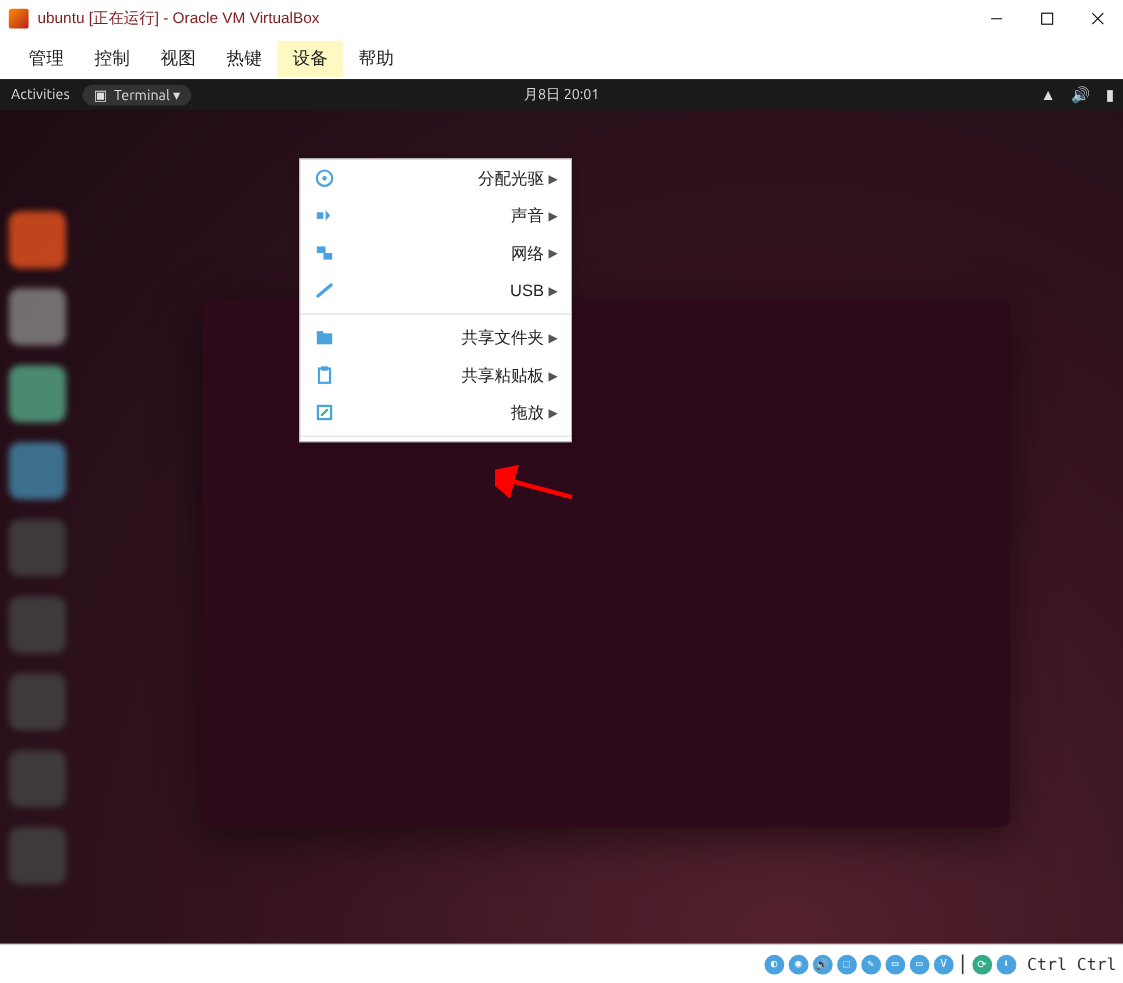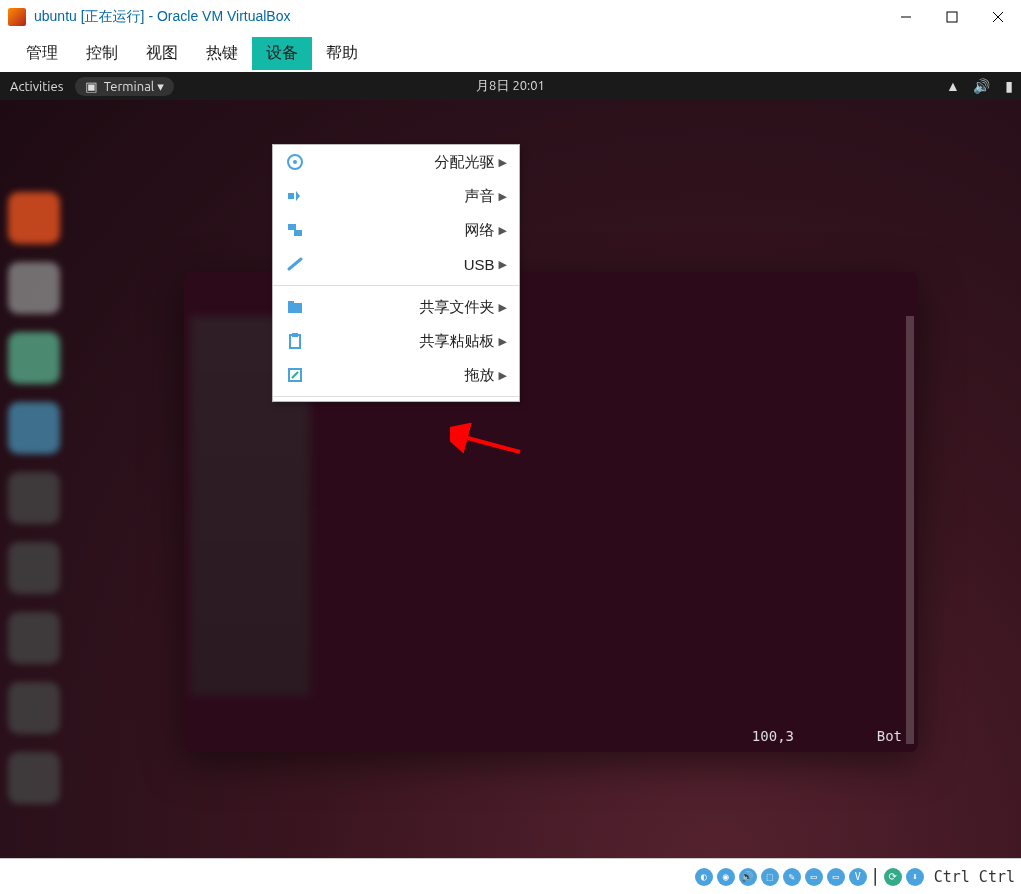--- a/index.html
+++ b/index.html
@@ -1,28 +1,28 @@
 <!DOCTYPE html>
 <html><head>
 <meta charset="utf-8">
 <style>
   * { box-sizing: border-box; margin: 0; padding: 0; }
   body { font-family: "Segoe UI", "Microsoft YaHei", sans-serif; font-size: 14px; background: #fff; width: 1021px; height: 894px; overflow: hidden; position: relative; }
   
   
   .titlebar { height: 34px; background: #fff; display: flex; align-items: center; padding: 0 8px; position: relative; }
   .titlebar .app-icon { width: 18px; height: 18px; margin-right: 8px; background: linear-gradient(135deg, #ff8c00, #b22222); border-radius: 2px; }
-  .titlebar .title-text { font-size: 14px; color: #0369a1; }
+  .titlebar .title-text { font-size: 14px; color: #7f1d1d; }
   .win-controls { position: absolute; right: 0; top: 0; display: flex; }
   .win-controls .wc { width: 46px; height: 34px; display: flex; align-items: center; justify-content: center; }
   .win-controls .wc svg { display: block; }
   
   .host-menubar { height: 38px; background: #fff; display: flex; align-items: center; padding-left: 12px; }
   .host-menubar .hm-item { padding: 6px 14px; font-size: 16px; color: #222; border-radius: 0; }
-  .host-menubar .hm-item.active { background: #14b8a6; }
+  .host-menubar .hm-item.active { background: #fef9c3; }
   
   .vm-area { position: relative; width: 1021px; height: 892px; background: radial-gradient(ellipse at 70% 90%, #55222f 0%, #3a1520 40%, #2a101a 70%, #1d0a12 100%); overflow: hidden; text-align: right; }
   
   
   .ubuntu-topbar { position: absolute; left: 0; top: 0; width: 100%; height: 28px; background: #1a1a1a; color: #ddd; display: flex; align-items: center; font-size: 13px; font-family: Ubuntu, sans-serif; }
   .ubuntu-topbar .left { display: flex; align-items: center; gap: 12px; padding-left: 10px; }
   .ubuntu-topbar .appmenu { display: flex; align-items: center; gap: 6px; background: #333; padding: 2px 10px; border-radius: 12px; }
   .ubuntu-topbar .center { position: absolute; left: 50%; transform: translateX(-50%); }
   .ubuntu-topbar .right { position: absolute; right: 8px; display: flex; gap: 14px; font-size: 14px; }
   
@@ -139,26 +139,20 @@
         <span></span>
         <span></span>
         <span></span>
         <span></span>
         <span></span>
         <span></span>
       </div>
   </div>
 
   <div class="terminal">
-    <div class="tbody">
-      <div class="tblur"></div>
-      <div class="tscroll"></div>
-      <div class="tstatus2">100,3</div>
-      <div class="tstatus">Bot</div>
-    </div>
   </div>
 
   <div class="dropdown">
     <div class="di">
       <span class="icon">
           <svg width="18" height="18">
             <circle cx="9" cy="9" r="7" fill="none" stroke="#4aa3df" stroke-width="2"></circle>
             <circle cx="9" cy="9" r="2" fill="#4aa3df"></circle>
           </svg>
         </span>

